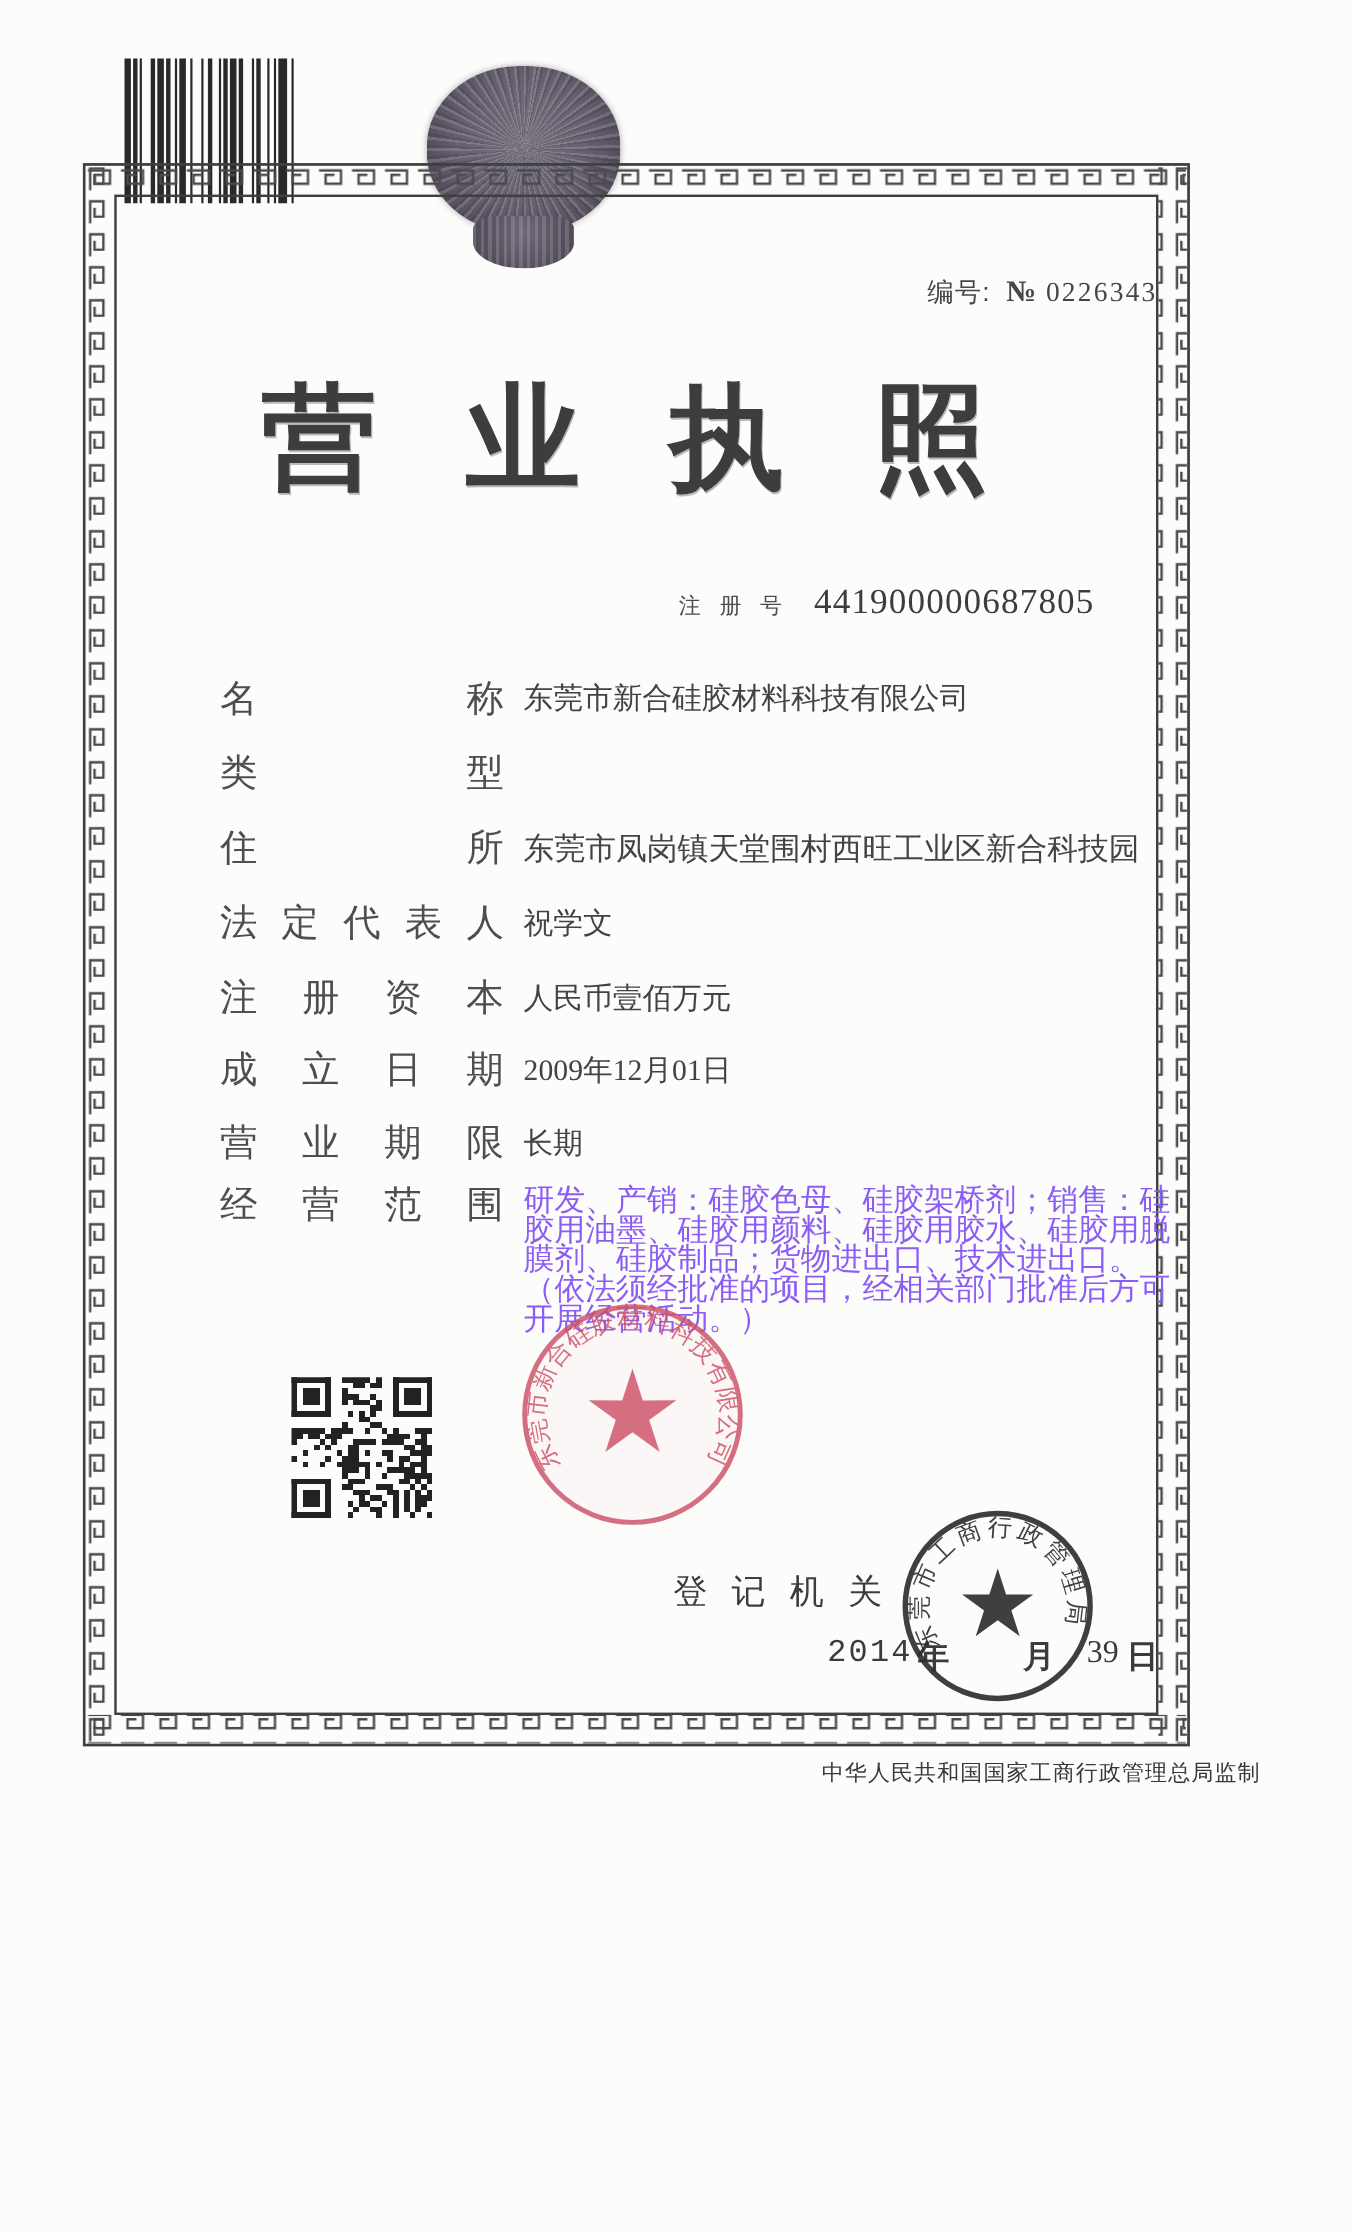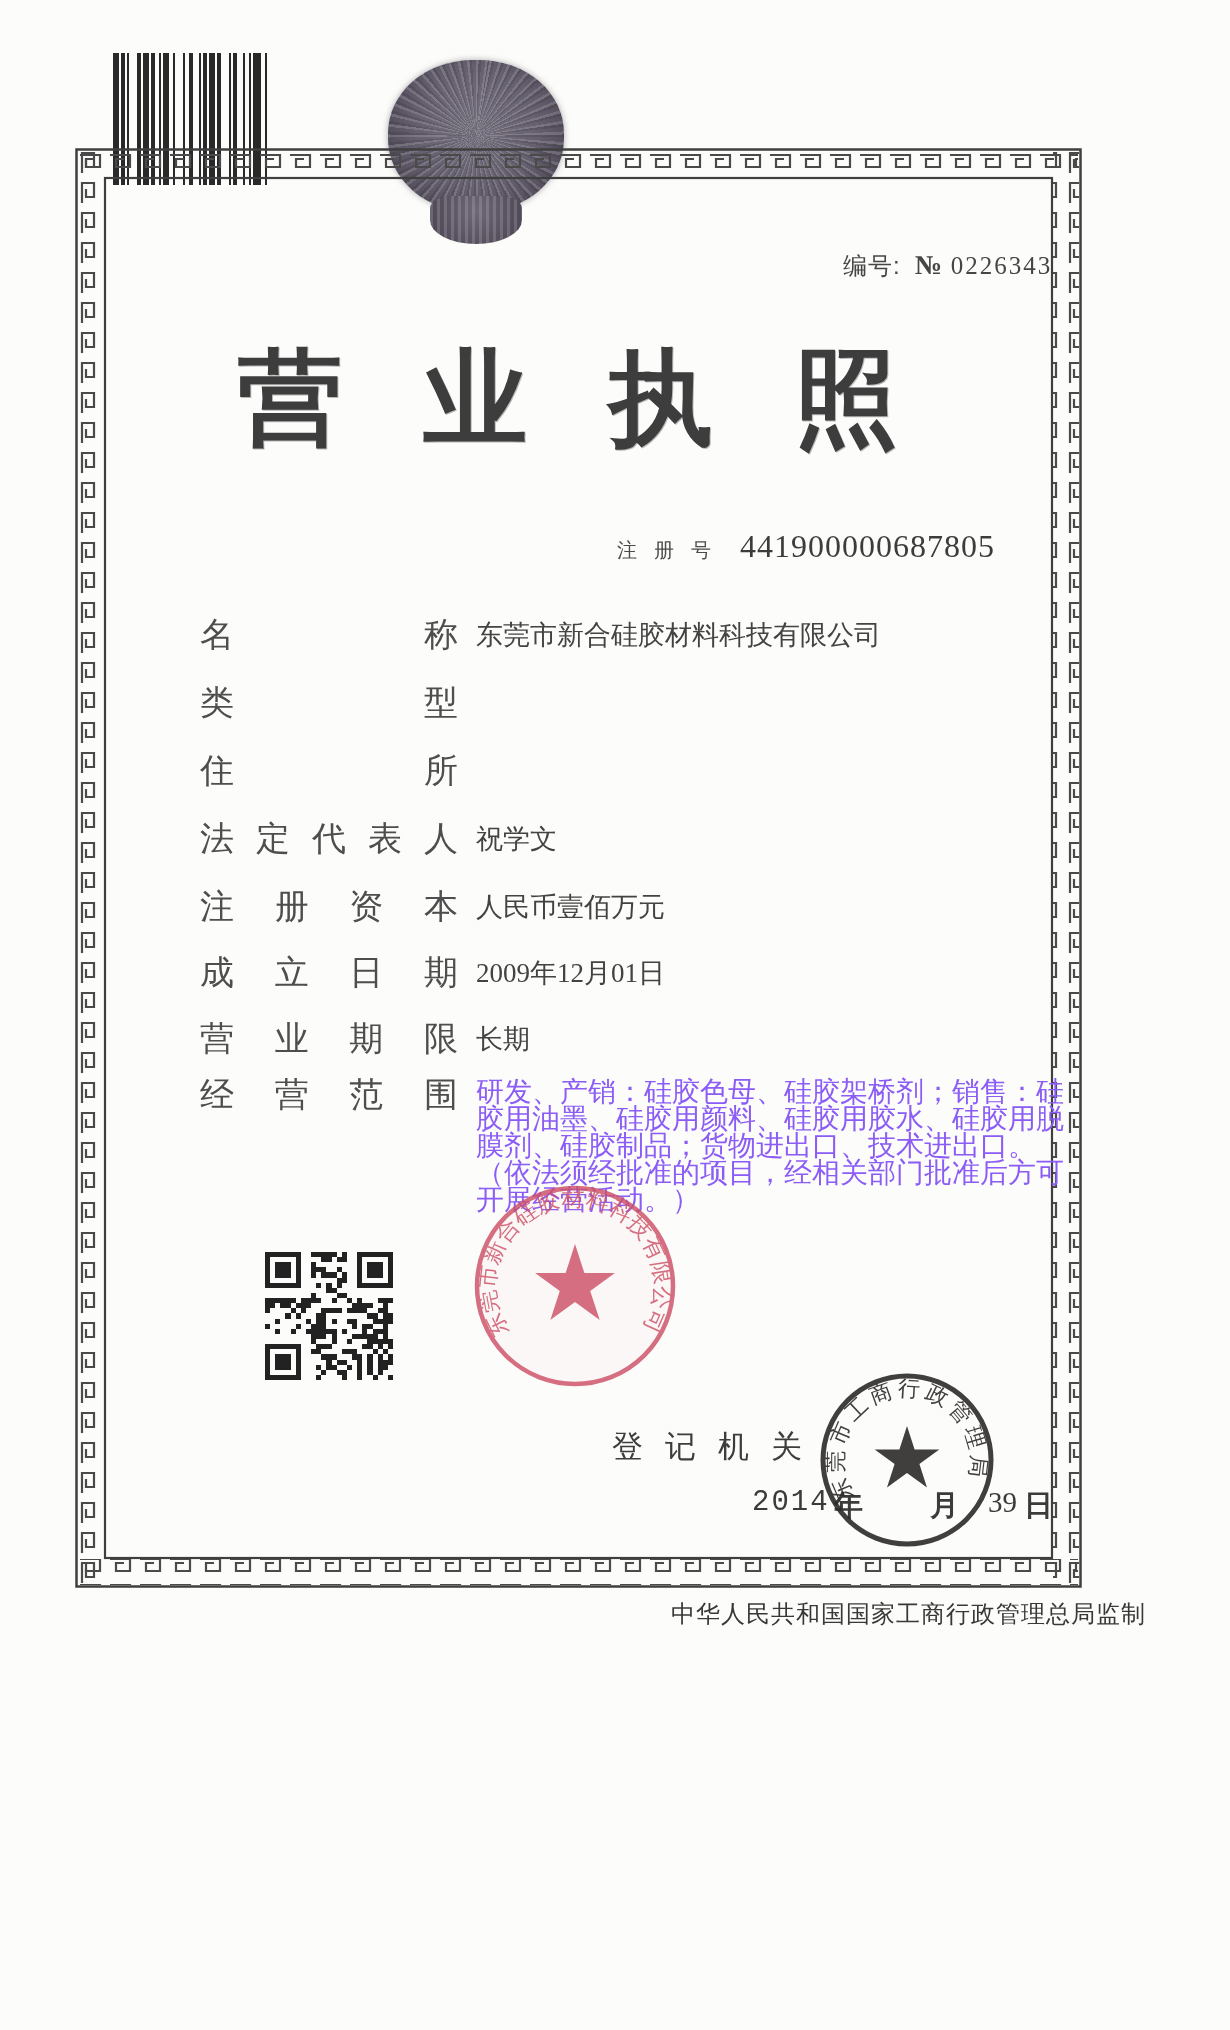--- a/index.html
+++ b/index.html
@@ -50,21 +50,21 @@
   .registrar{position:absolute;left:612px;top:1426px;font-size:31px;color:#3d3d3d;letter-spacing:22px;white-space:nowrap;}
   .dateline{position:absolute;left:752px;top:1486px;width:330px;height:40px;font-size:29px;color:#3b3b3b;}
   .dateline span{position:absolute;top:0;}
   .d-year{left:0;font-family:Liberation Mono, monospace;letter-spacing:2px;}
   .d-ychar{left:82px;font-weight:bold;}
   .d-mchar{left:178px;font-weight:bold;}
   .d-day{left:236px;font-family:"Liberation Serif",serif;}
   .d-dchar{left:272px;font-weight:bold;}
   
   .footer-left{position:absolute;left:85px;top:1598px;font-family:"Liberation Serif",serif;font-size:19px;color:#3a3a3a;letter-spacing:.5px;}
-  .footer-right{position:absolute;right:84px;top:1598px;font-family:"Liberation Serif",serif;font-size:24px;color:#383838;letter-spacing:1px;}
+  .footer-right{position:absolute;right:84px;top:1598px;font-family:"Liberation Serif",serif;font-size:20px;color:#383838;letter-spacing:1px;}
 </style>
 </head>
 <body>
 
 <div class="page">
 
   <div class="barcode">
       <div class="bar" style="width: 6px; background: rgb(24, 24, 24);"></div>
       <div class="bar" style="width: 2px; background: transparent;"></div>
       <div class="bar" style="width: 4px; background: rgb(24, 24, 24);"></div>
@@ -156,20 +156,21 @@
     <div class="flabel">
         <span>类</span>
         <span>型</span>
       </div>
   </div>
   <div class="frow r2">
     <div class="flabel">
         <span>住</span>
         <span>所</span>
       </div>
+    <div class="fvalue">东莞市凤岗镇天堂围村西旺工业区新合科技园</div>
   </div>
   <div class="frow r3">
     <div class="flabel">
         <span>法</span>
         <span>定</span>
         <span>代</span>
         <span>表</span>
         <span>人</span>
       </div>
     <div class="fvalue">祝学文</div>

